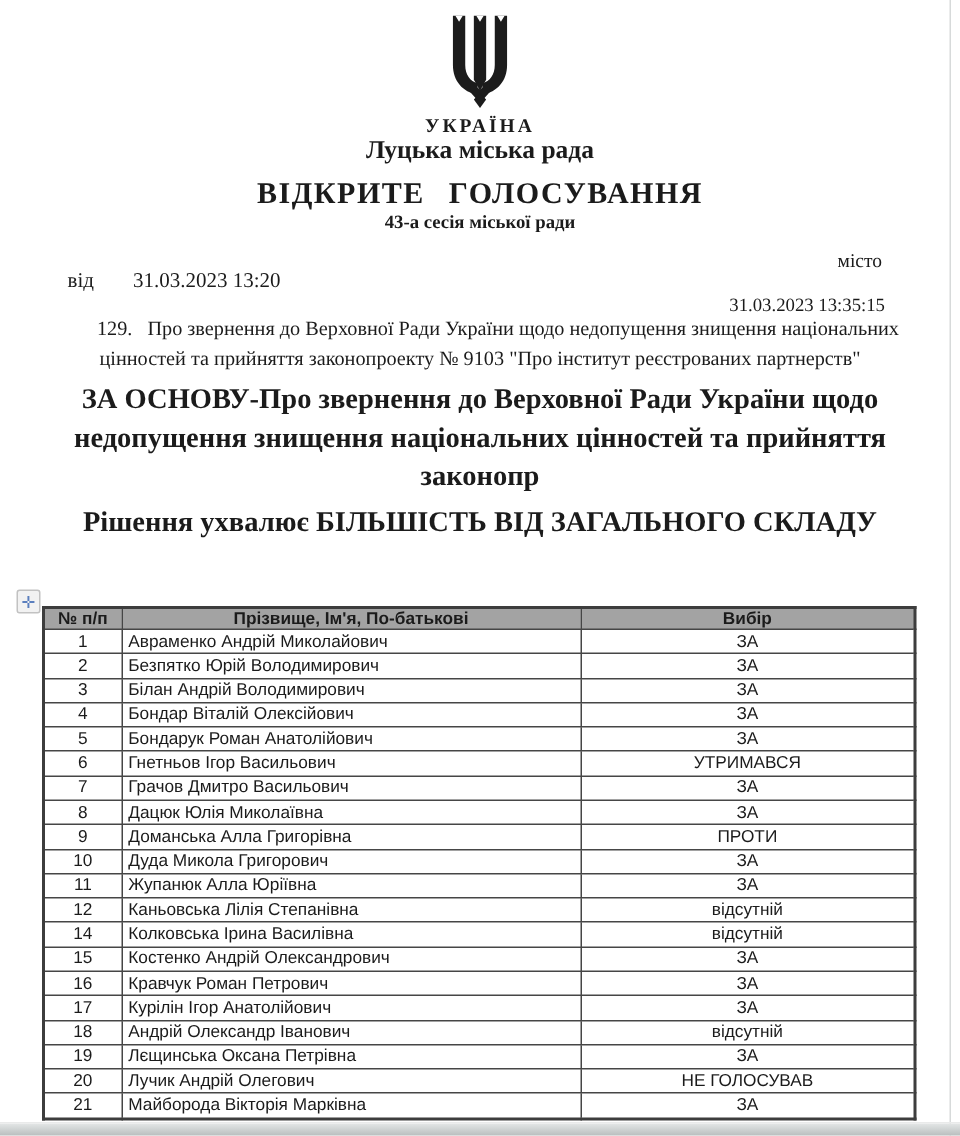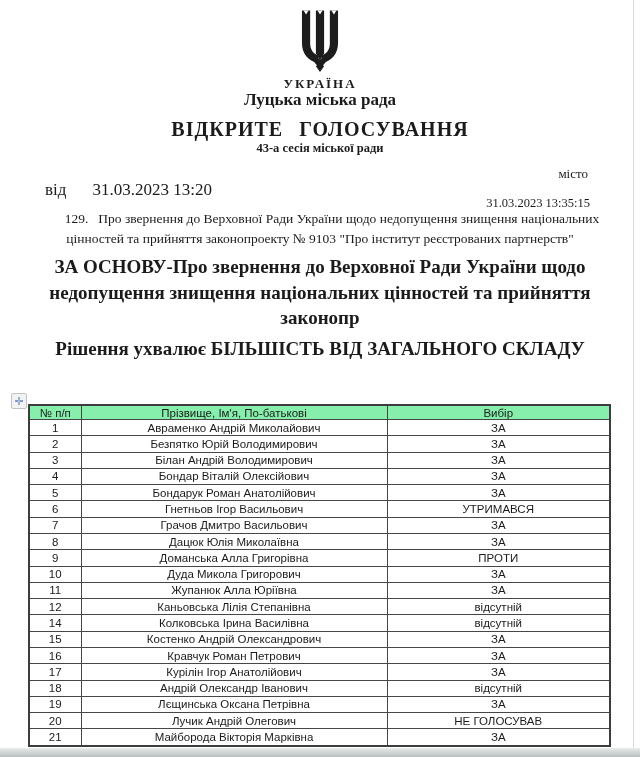--- a/index.html
+++ b/index.html
@@ -20,21 +20,21 @@
   }
   .emblem{
     position:absolute;left:50%;top:8px;transform:translateX(-50%);
   }
   .t-center{position:absolute;left:0;width:640px;text-align:center;}
   .country{top:76px;font-weight:bold;font-size:13px;letter-spacing:2px;}
   .council{top:90px;font-weight:bold;font-size:17px;}
   .doc-title{top:118px;font-weight:bold;font-size:20px;word-spacing:10px;letter-spacing:1px;}
   .session{top:141px;font-weight:bold;font-size:12.5px;}
   .place{position:absolute;top:166px;right:52px;font-size:13px;}
-  .date-line{position:absolute;top:180px;left:45px;font-size:17px;}
+  .date-line{position:absolute;top:180px;left:45px;font-size:14px;}
   .date-line .lbl{margin-right:26px;}
   .timestamp{position:absolute;top:196px;right:50px;font-size:12.5px;}
   .agenda{
     position:absolute;top:209px;left:30px;width:580px;
     font-size:13.5px;line-height:1.45;text-align:center;
   }
   .agenda .num{margin-right:10px;margin-left:24px;}
   .motion{
     position:absolute;top:254px;left:25px;width:590px;
     font-size:19px;font-weight:bold;text-align:center;line-height:1.35;
@@ -54,24 +54,24 @@
     position:absolute;left:28px;top:404px;width:581px;height:343px;
     border-collapse:collapse;table-layout:fixed;
     font-family:"Liberation Sans", sans-serif;font-size:11.5px;
   }
   table.results th, table.results td{
     border:1px solid #464646;padding:0 4px;height:13px;
     white-space:nowrap;overflow:hidden;
   }
   table.results{border:2px solid #3d3d3d;}
   table.results th{
-    background:#86efac;font-weight:normal;text-align:center;font-size:11.5px;
+    background:#a3a3a3;font-weight:bold;text-align:center;font-size:11.5px;
   }
   td.c-num{text-align:center;}
-  td.c-name{text-align:center;padding-left:8px;margin-left:44px;}
+  td.c-name{text-align:left;padding-left:8px;margin-left:44px;}
   td.c-choice{text-align:center;}
 </style>
 </head>
 <body>
 
 <div class="page-right-edge"></div>
 <div class="bottom-strip"></div>
 
 <svg class="emblem" width="58" height="64" viewBox="0 0 60 78" aria-hidden="true">
   <g fill="#1c1c1c">

